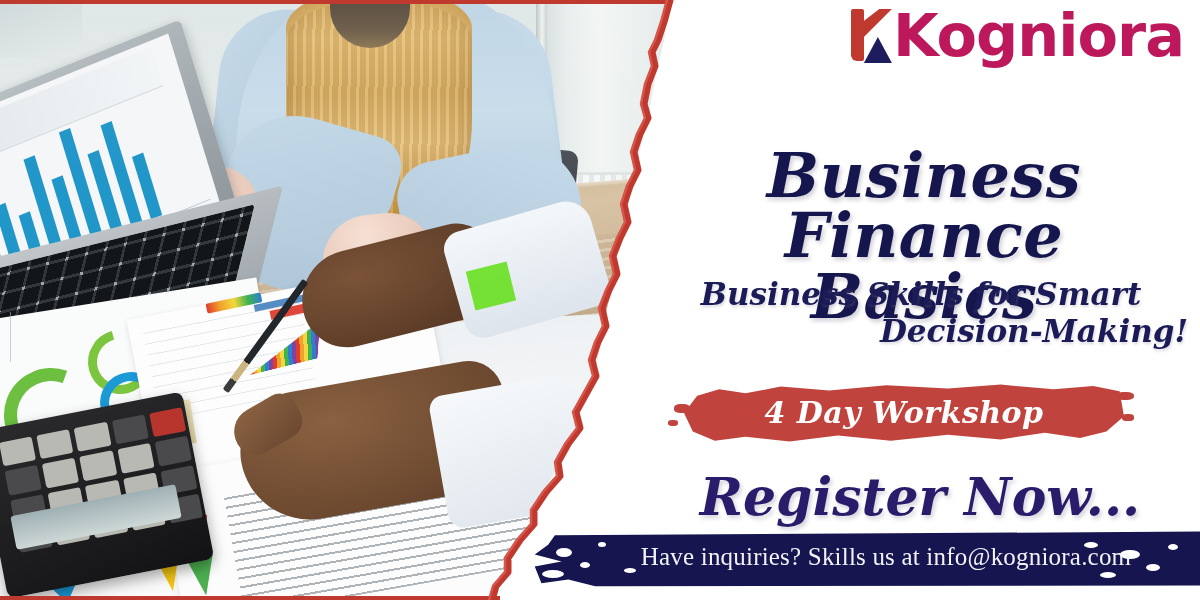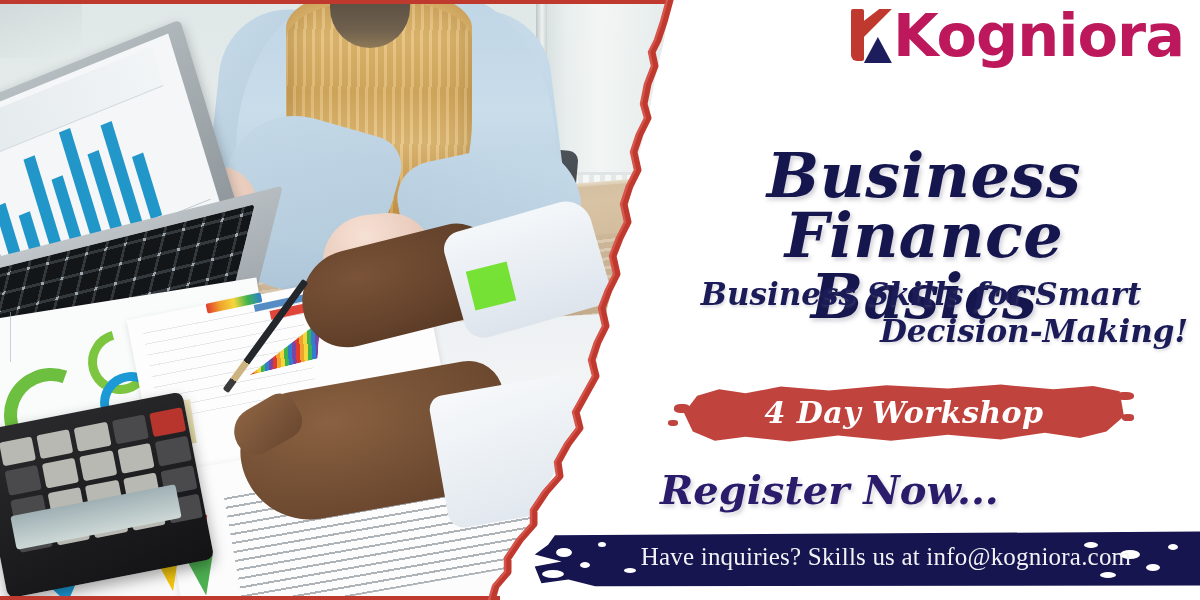--- a/index.html
+++ b/index.html
@@ -464,26 +464,26 @@
     font-style: italic;
     font-weight: 700;
     font-size: 30px;
     letter-spacing: .5px;
     padding-bottom: 2px;
   }
 
   .cta {
     position: absolute;
     left: 40px; top: 462px; width: 520px;
-    text-align: left;
+    text-align: center;
     color: #2a1b6b;
     font-family: "DejaVu Serif", serif;
     font-style: italic;
     font-weight: 700;
-    font-size: 40px;
+    font-size: 52px;
     text-shadow: 2px 3px 4px rgba(130,130,150,.35);
   }
 
   
   .footer-wrap {
     position: absolute;
     left: 528px; top: 528px; width: 672px; height: 60px;
   }
   .footer-brush {
     position: absolute; inset: 0;

